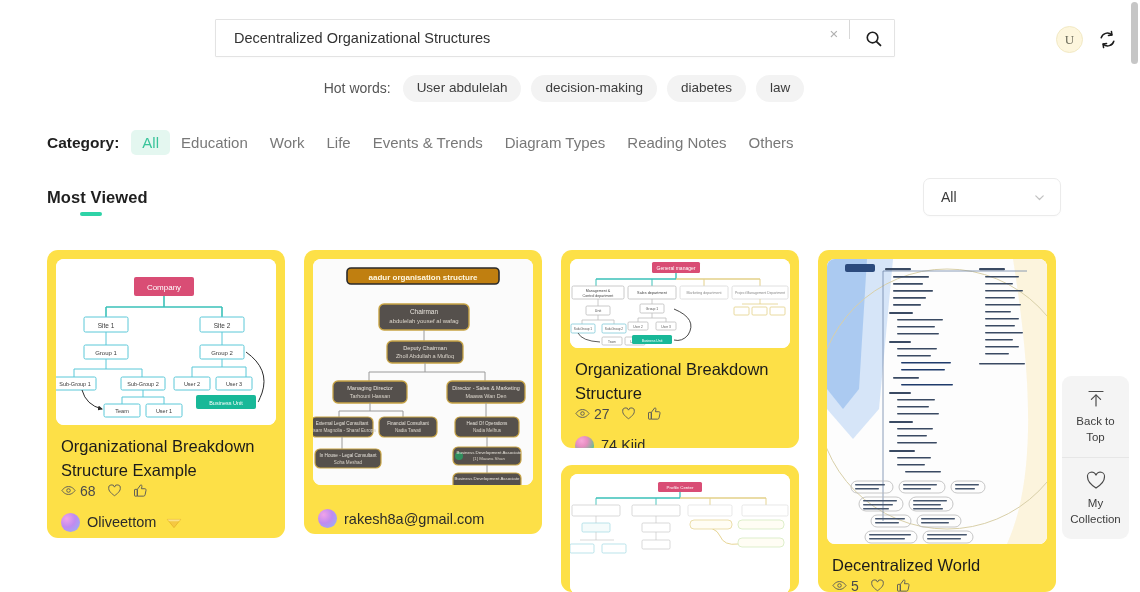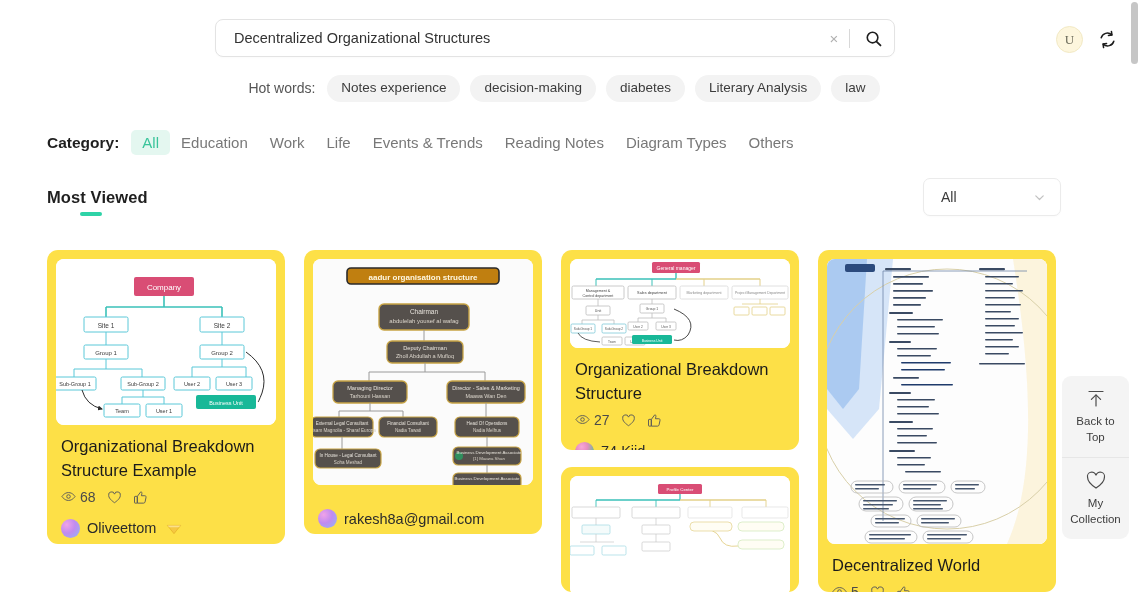--- a/index.html
+++ b/index.html
@@ -22,23 +22,23 @@
     background: #c6c6c6; border-radius: 4px;
   }
 
   
   .topbar {
     position: absolute; top: 0; left: 0; width: 1128px; height: 76px;
   }
   .search-wrap {
     position: absolute; left: 215px; top: 19px;
     width: 680px; height: 38px;
-    border: 1px solid #e3e3e3; border-radius: 8px;
+    border: 1px solid #e3e3e3; border-radius: 1px;
     background: #fff;
-    display: flex; align-items: center;
+    display: flex; 
     box-shadow: 0 1px 2px rgba(0,0,0,0.02);
   }
   .search-input {
     flex: 1; border: none; outline: none; background: transparent;
     font-family: "Liberation Sans", sans-serif;
     font-size: 14.5px; color: #333; padding: 0 12px 0 18px;
   }
   .search-clear {
     width: 26px; height: 26px; display: flex; align-items: center; justify-content: center;
     color: #b0b0b0; font-size: 15px; cursor: pointer; user-select: none;
@@ -124,21 +124,21 @@
   .thumb {
     width: 100%; border-radius: 8px; background: #fff; overflow: hidden;
     position: relative;
   }
   .thumb svg { display: block; width: 100%; height: 100%; }
   .card-body { padding: 10px 5px 0 5px; }
   .card-title {
     font-size: 16.5px; color: #1b1b1b; line-height: 1.45; font-weight: 400;
     cursor: pointer;
   }
-  .stats { display: flex; align-items: flex-end; gap: 11px; margin-top: 6px; color: #5a5a5a; }
+  .stats { display: flex; align-items: flex-start; gap: 11px; margin-top: 0; color: #5a5a5a; }
   .stat { display: flex; align-items: center; gap: 4px; font-size: 14px; color: #4a4a4a; }
   .icon-btn { cursor: pointer; display: inline-flex; align-items: center; }
   .author { display: flex; align-items: center; gap: 7px; margin-top: 14px; text-align: center; }
   .author-avatar {
     width: 19px; height: 19px; border-radius: 50%; flex: 0 0 auto;
   }
   .av-purple { background: radial-gradient(circle at 30% 30%, #f0a3e8 0%, #c08bf0 45%, #8fb8f5 100%); }
   .av-green  { background: radial-gradient(circle at 35% 25%, #f7a8d8 0%, #e88ec2 30%, #5fc08a 75%, #3fa36d 100%); }
   .author-name { font-size: 14.5px; color: #2b2b2b; }
   .badge-gold { margin-left: 3px; display: inline-flex; }
@@ -183,36 +183,35 @@
         <path d="M4.4 9.2a6.7 6.7 0 0 1 11-3.1" stroke="#1c1c1c" stroke-width="1.6" stroke-linecap="round"></path>
         <path d="M17.6 12.8a6.7 6.7 0 0 1-11 3.1" stroke="#1c1c1c" stroke-width="1.6" stroke-linecap="round"></path>
         <path d="M15.1 2.6l.6 3.7-3.7.5" stroke="#1c1c1c" stroke-width="1.6" stroke-linecap="round" stroke-linejoin="round"></path>
         <path d="M6.9 19.4l-.6-3.7 3.7-.5" stroke="#1c1c1c" stroke-width="1.6" stroke-linecap="round" stroke-linejoin="round"></path>
       </svg>
     </div>
   </div>
 
   <div class="hotwords">
     <span class="hotwords-label">Hot words:</span>
-    <span class="chip">Notes experience</span>
+    <span class="chip">User abdulelah</span>
     <span class="chip">decision-making</span>
     <span class="chip">diabetes</span>
-    <span class="chip">Literary Analysis</span>
     <span class="chip">law</span>
   </div>
 
   <div class="category-row">
     <span class="category-label">Category:</span>
     <span class="cat-item active">All</span>
     <span class="cat-item">Education</span>
     <span class="cat-item">Work</span>
     <span class="cat-item">Life</span>
     <span class="cat-item">Events &amp; Trends</span>
+    <span class="cat-item">Diagram Types</span>
     <span class="cat-item">Reading Notes</span>
-    <span class="cat-item">Diagram Types</span>
     <span class="cat-item">Others</span>
   </div>
 
   <div class="section-head">
     <div class="section-title-wrap">
       <div class="section-title">Most Viewed</div>
       <div class="section-underline"></div>
     </div>
     <div class="filter-select">
       <span class="filter-select-value">All</span>

